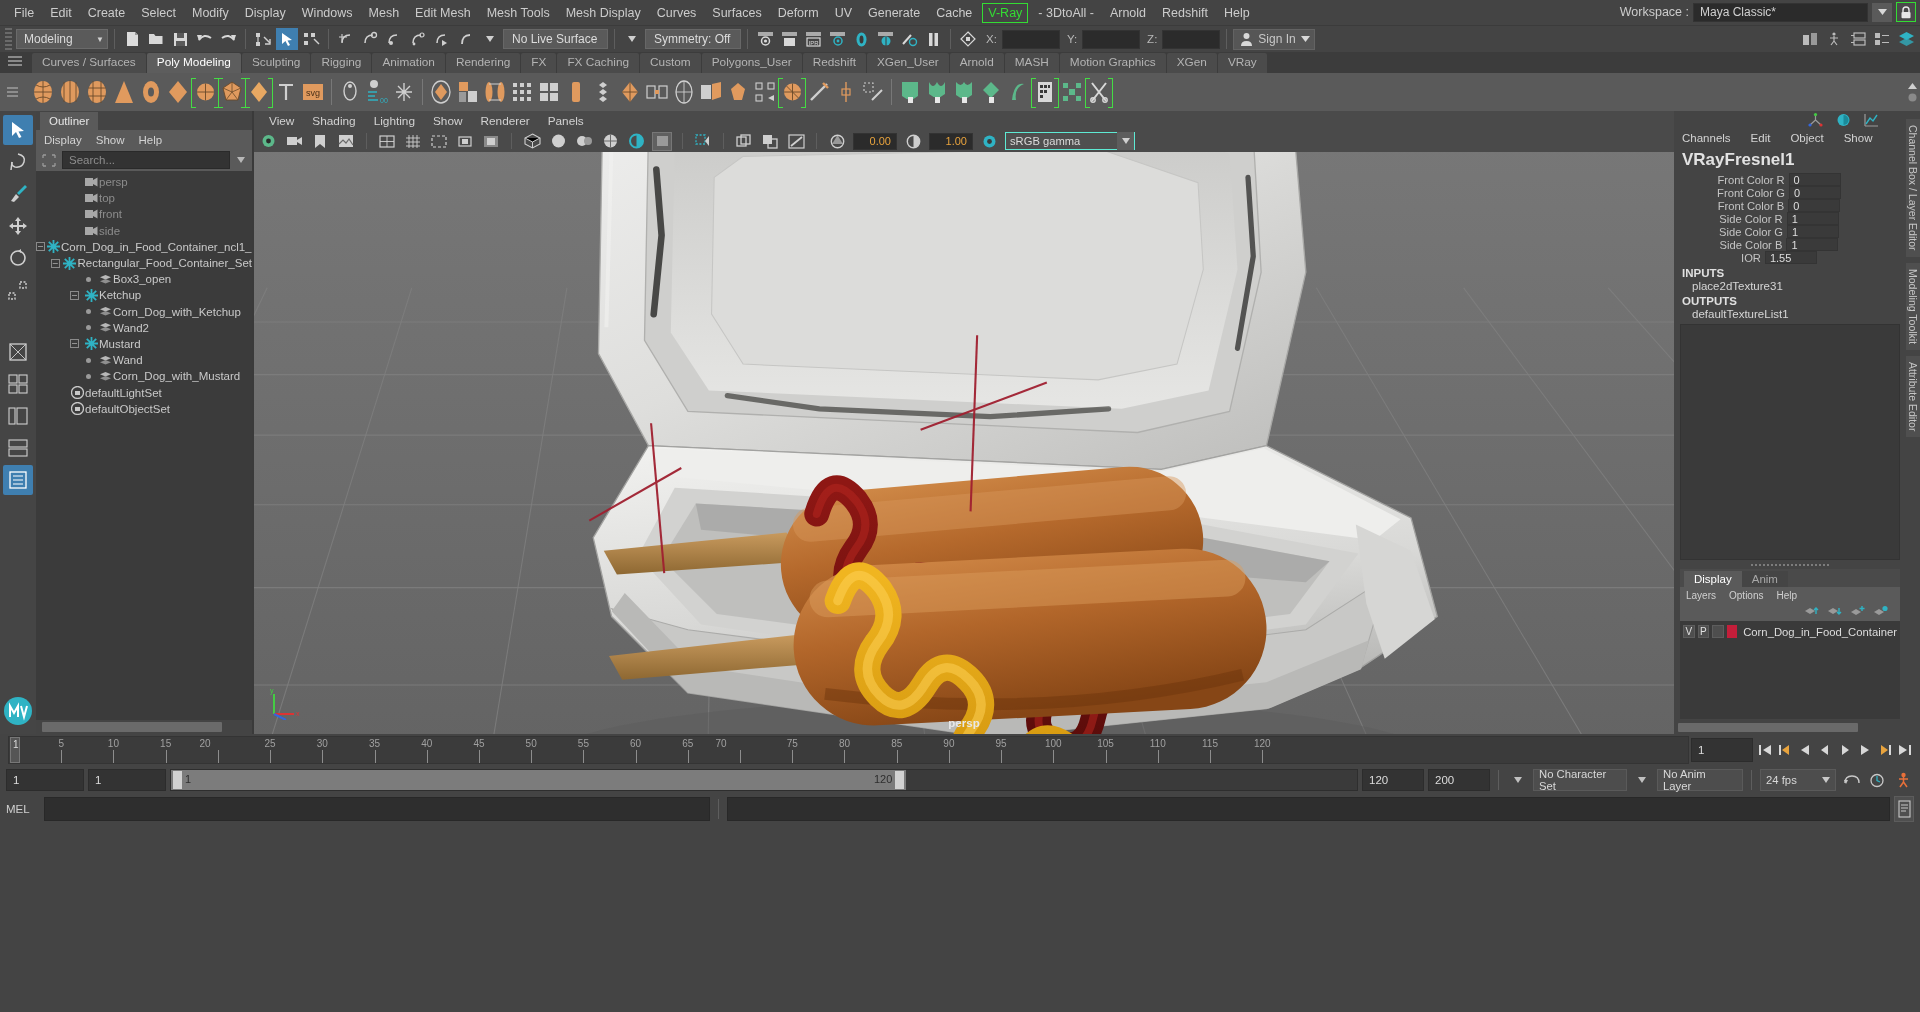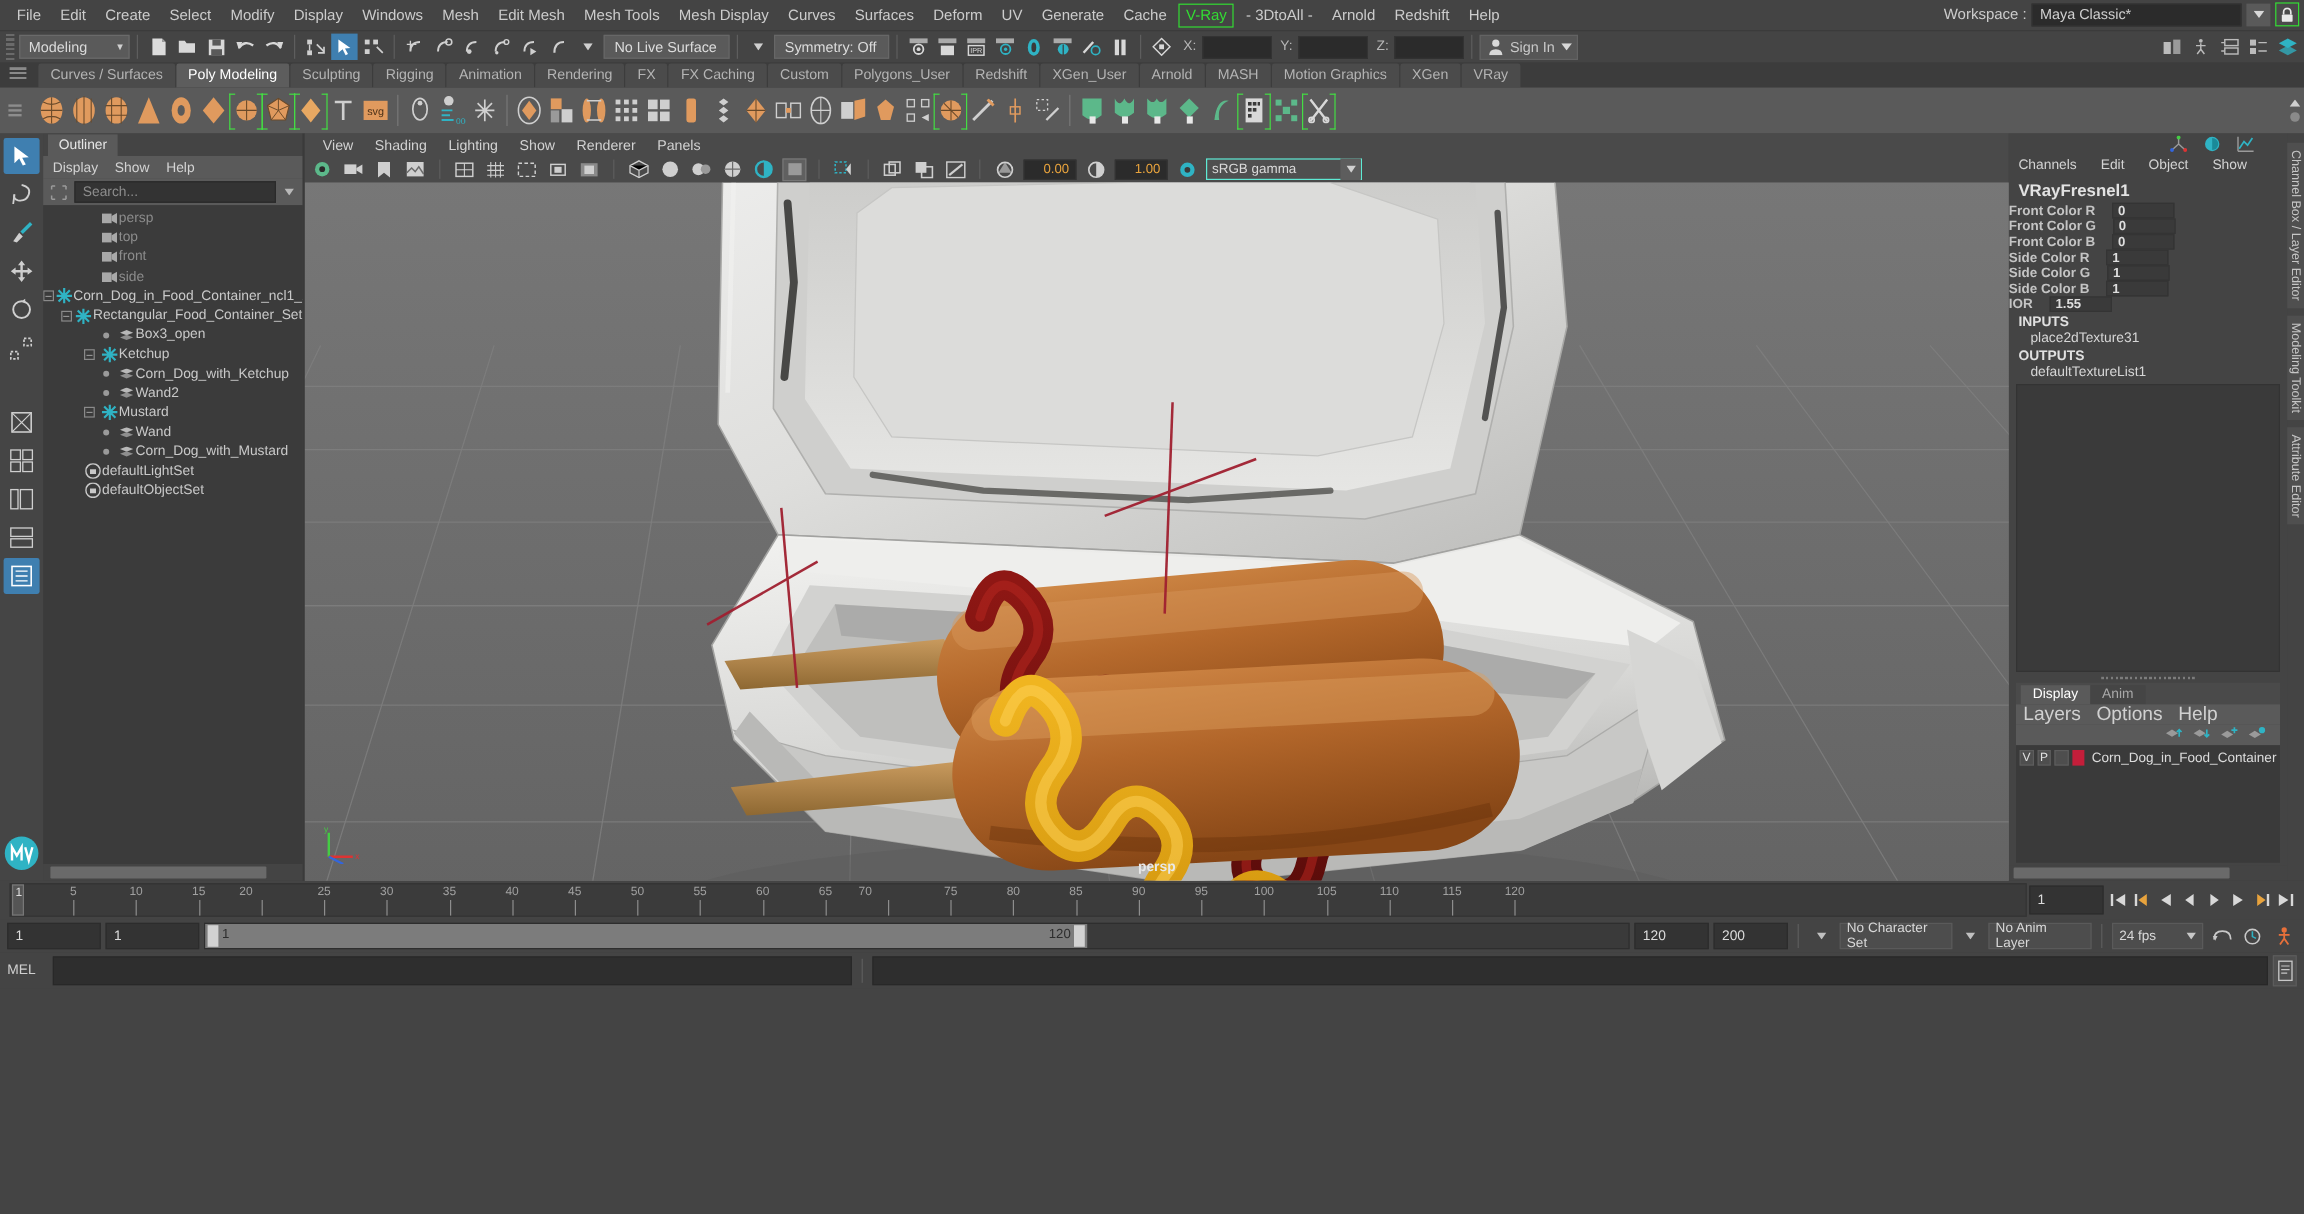--- a/index.html
+++ b/index.html
@@ -112,35 +112,35 @@
   .vp-gamma { width: 130px; height: 18px; background: #4f4f4f; border: 1px solid #5eead4; display: flex; align-items: center; gap: 4px; padding-left: 4px; font-size: 11.2px; color: #dadada; }
   .vp-gamma-ar { width: 17px; height: 18px; background: #5d5d5d; margin-left: auto; display: flex; align-items: center; justify-content: center; }
   .viewport { flex: 1; position: relative; overflow: hidden; background: #6b6b6b; }
   .vp-label { position: absolute; bottom: 5px; left: 50%; transform: translateX(-50%); font-size: 11.5px; color: #e8e8e8; font-weight: bold; }
   .vp-axis { position: absolute; left: 14px; bottom: 14px; width: 34px; height: 34px; }
 
   
   .rightpanel { width: 232px; background: #444444; display: flex; flex-direction: column; flex: 0 0 232px; }
   .rp-icorow { height: 18px; display: flex; align-items: center; justify-content: flex-end; gap: 6px; padding-right: 24px; }
   .rp-menurow { height: 18px; display: flex; align-items: center; gap: 20px; padding-left: 8px; font-size: 11.5px; color: #d3d3d3; }
-  .cb-node { font-size: 14px; color: #e2e2e2; font-weight: bold; padding: 3px 0 3px 8px; }
-  .cb-row { height: 13px; display: flex; align-items: center; justify-content: flex-start; gap: 14px; padding-right: 22px; font-weight: bold; }
+  .cb-node { font-size: 17px; color: #e2e2e2; font-weight: bold; padding: 3px 0 3px 8px; }
+  .cb-row { height: 13px; display: flex; align-items: center; justify-content: center; gap: 4px; padding-right: 22px; }
   .cb-lbl { font-size: 11.2px; color: #c4c4c4; text-align: right; }
   .cb-val { width: 52px; height: 12.5px; background: #3a3a3a; border: 1px solid #343434; font-size: 11px; color: #dedede; padding-left: 4px; display: flex; align-items: center; }
   .cb-sect { font-size: 11.5px; font-weight: bold; color: #e0e0e0; padding: 3px 0 1px 8px; }
   .cb-item { font-size: 11.5px; color: #d6d6d6; padding-left: 18px; }
   .cb-blank { flex: 1; background: #3a3a3a; margin: 4px 6px 0 6px; border: 1px solid #333; }
   .cb-dots { height: 9px; display: flex; align-items: center; justify-content: center; }
   .cb-dots i { width: 78px; height: 2px; background: repeating-linear-gradient(to right,#7c7c7c 0 2px, transparent 2px 4px); }
 
   .layers-box { background: #4a4a4a; margin: 0 6px 2px 6px; display: flex; flex-direction: column; height: 150px; }
   .ly-tabs { height: 18px; display: flex; align-items: flex-end; padding-left: 4px; }
   .ly-tab { padding: 2px 10px; font-size: 11.5px; color: #a8a8a8; background: #454545; }
   .ly-tab.active { background: #5a5a5a; color: #ffffff; }
-  .ly-menu { height: 17px; display: flex; align-items: center; gap: 13px; padding-left: 6px; font-size: 16px; color: #d0d0d0; background: #5a5a5a; }
+  .ly-menu { height: 17px; display: flex; align-items: center; gap: 13px; padding-left: 6px; font-size: 10px; color: #d0d0d0; background: #5a5a5a; }
   .ly-btns { height: 17px; display: flex; align-items: center; justify-content: flex-end; gap: 8px; padding-right: 12px; background: #5a5a5a; }
   .ly-list { flex: 1; background: #3a3a3a; padding: 3px; }
   .ly-row { height: 15px; display: flex; align-items: center; gap: 3px; font-size: 11.3px; color: #dcdcdc; }
   .ly-cell { width: 17px; height: 13px; background: #4e4e4e; border: 1px solid #5d5d5d; display: flex; align-items: center; justify-content: center; font-size: 10px; color: #e0e0e0; }
   .ly-swatch { width: 16px; height: 13px; }
   .rp-scroll { height: 13px; background: #444; display: flex; align-items: center; padding: 0 4px; }
 
   .sidetabs { width: 14px; background: #444; flex: 0 0 14px; display: flex; flex-direction: column; align-items: center; padding-top: 8px; gap: 6px; }
   .sidetab { writing-mode: vertical-rl; font-size: 10.5px; color: #c6c6c6; background: #4f4f4f; padding: 6px 1px; letter-spacing: 0px; }
 

